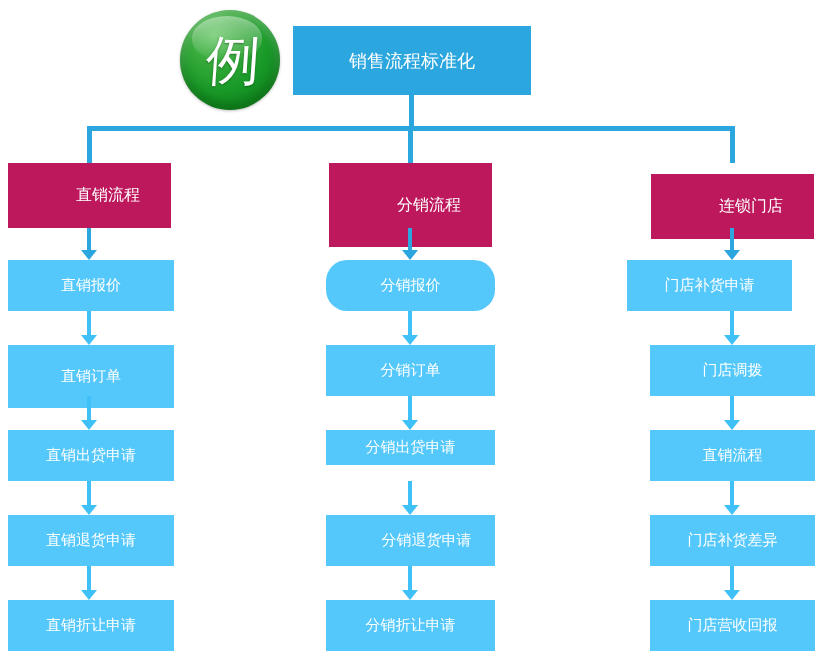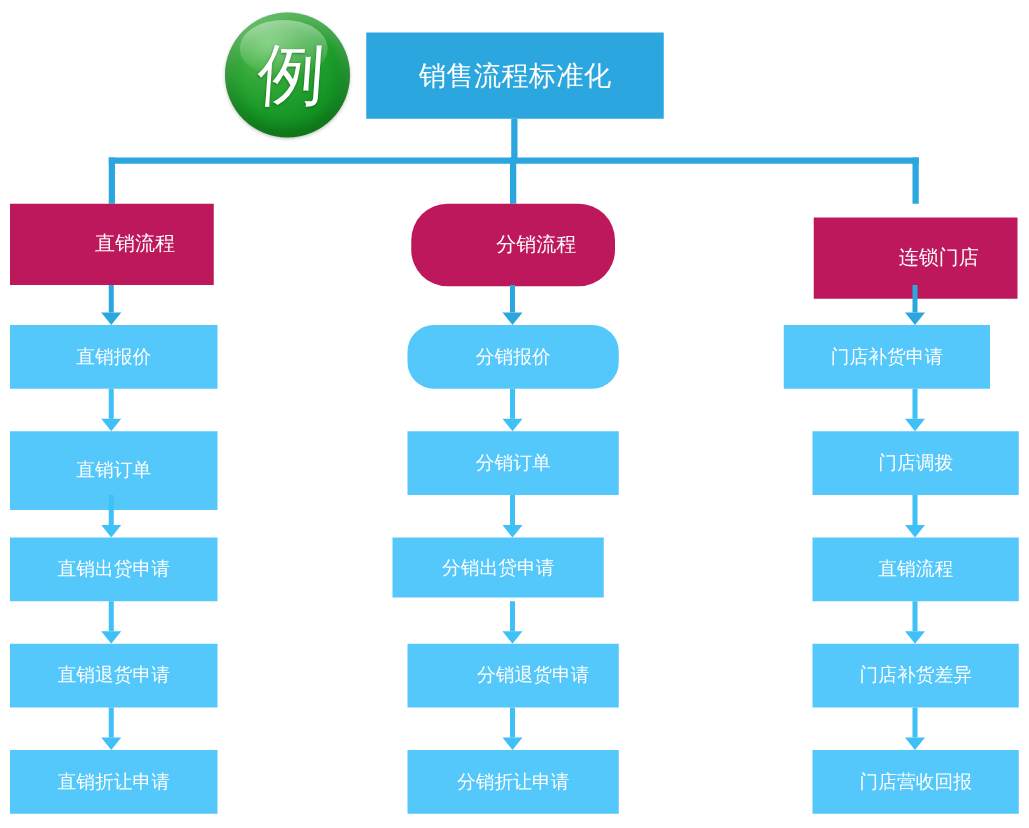--- a/index.html
+++ b/index.html
@@ -63,21 +63,21 @@
     position: absolute;
     display: flex;
     align-items: center;
     justify-content: center;
     color: #ffffff;
     text-align: center;
     box-sizing: border-box;
   }
   .box-root {
     background: #2ba6de;
-    font-size: 22px;
+    font-size: 18px;
   }
   .box-lvl1 {
     background: #be185d;
     font-size: 16px;
     padding-left: 37px;
   }
   .box-lvl2 {
     background: #55c8fb;
     font-size: 15px;
   }
@@ -170,21 +170,21 @@
   </div>
 
   <div class="arrow" style="left:81px; top:566px; height:34px;">
     <div class="stem" style="height:24px;"></div>
     <div class="head" style="top:24px;"></div>
   </div>
   <div class="box box-lvl2" style="left:8px; top:600px; width:166px; height:51px;">
     <span>直销折让申请</span>
   </div>
 
-  <div class="box box-lvl1" style="left:329px; top:163px; width:163px; height:66px;border-radius:29px;">
+  <div class="box box-lvl1" style="left:329px; top:163px; width:163px; height:84px;">
     <span>分销流程</span>
   </div>
 
   <div class="arrow dark" style="left:402px; top:228px; height:32px;">
     <div class="stem" style="height:22px;"></div>
     <div class="head" style="top:22px;"></div>
   </div>
   <div class="box box-lvl2" style="left:326px; top:260px; width:169px; height:51px;border-radius:21px;">
     <span>分销报价</span>
   </div>
@@ -194,21 +194,21 @@
     <div class="head" style="top:24px;"></div>
   </div>
   <div class="box box-lvl2" style="left:326px; top:345px; width:169px; height:51px;">
     <span>分销订单</span>
   </div>
 
   <div class="arrow" style="left:402px; top:396px; height:34px;">
     <div class="stem" style="height:24px;"></div>
     <div class="head" style="top:24px;"></div>
   </div>
-  <div class="box box-lvl2" style="left:314px; top:430px; width:169px; height:48px;">
+  <div class="box box-lvl2" style="left:326px; top:430px; width:169px; height:35px;">
     <span>分销出贷申请</span>
   </div>
 
   <div class="arrow" style="left:402px; top:481px; height:34px;">
     <div class="stem" style="height:24px;"></div>
     <div class="head" style="top:24px;"></div>
   </div>
   <div class="box box-lvl2" style="left:326px; top:515px; width:169px; height:51px;padding-left:32px;">
     <span>分销退货申请</span>
   </div>

